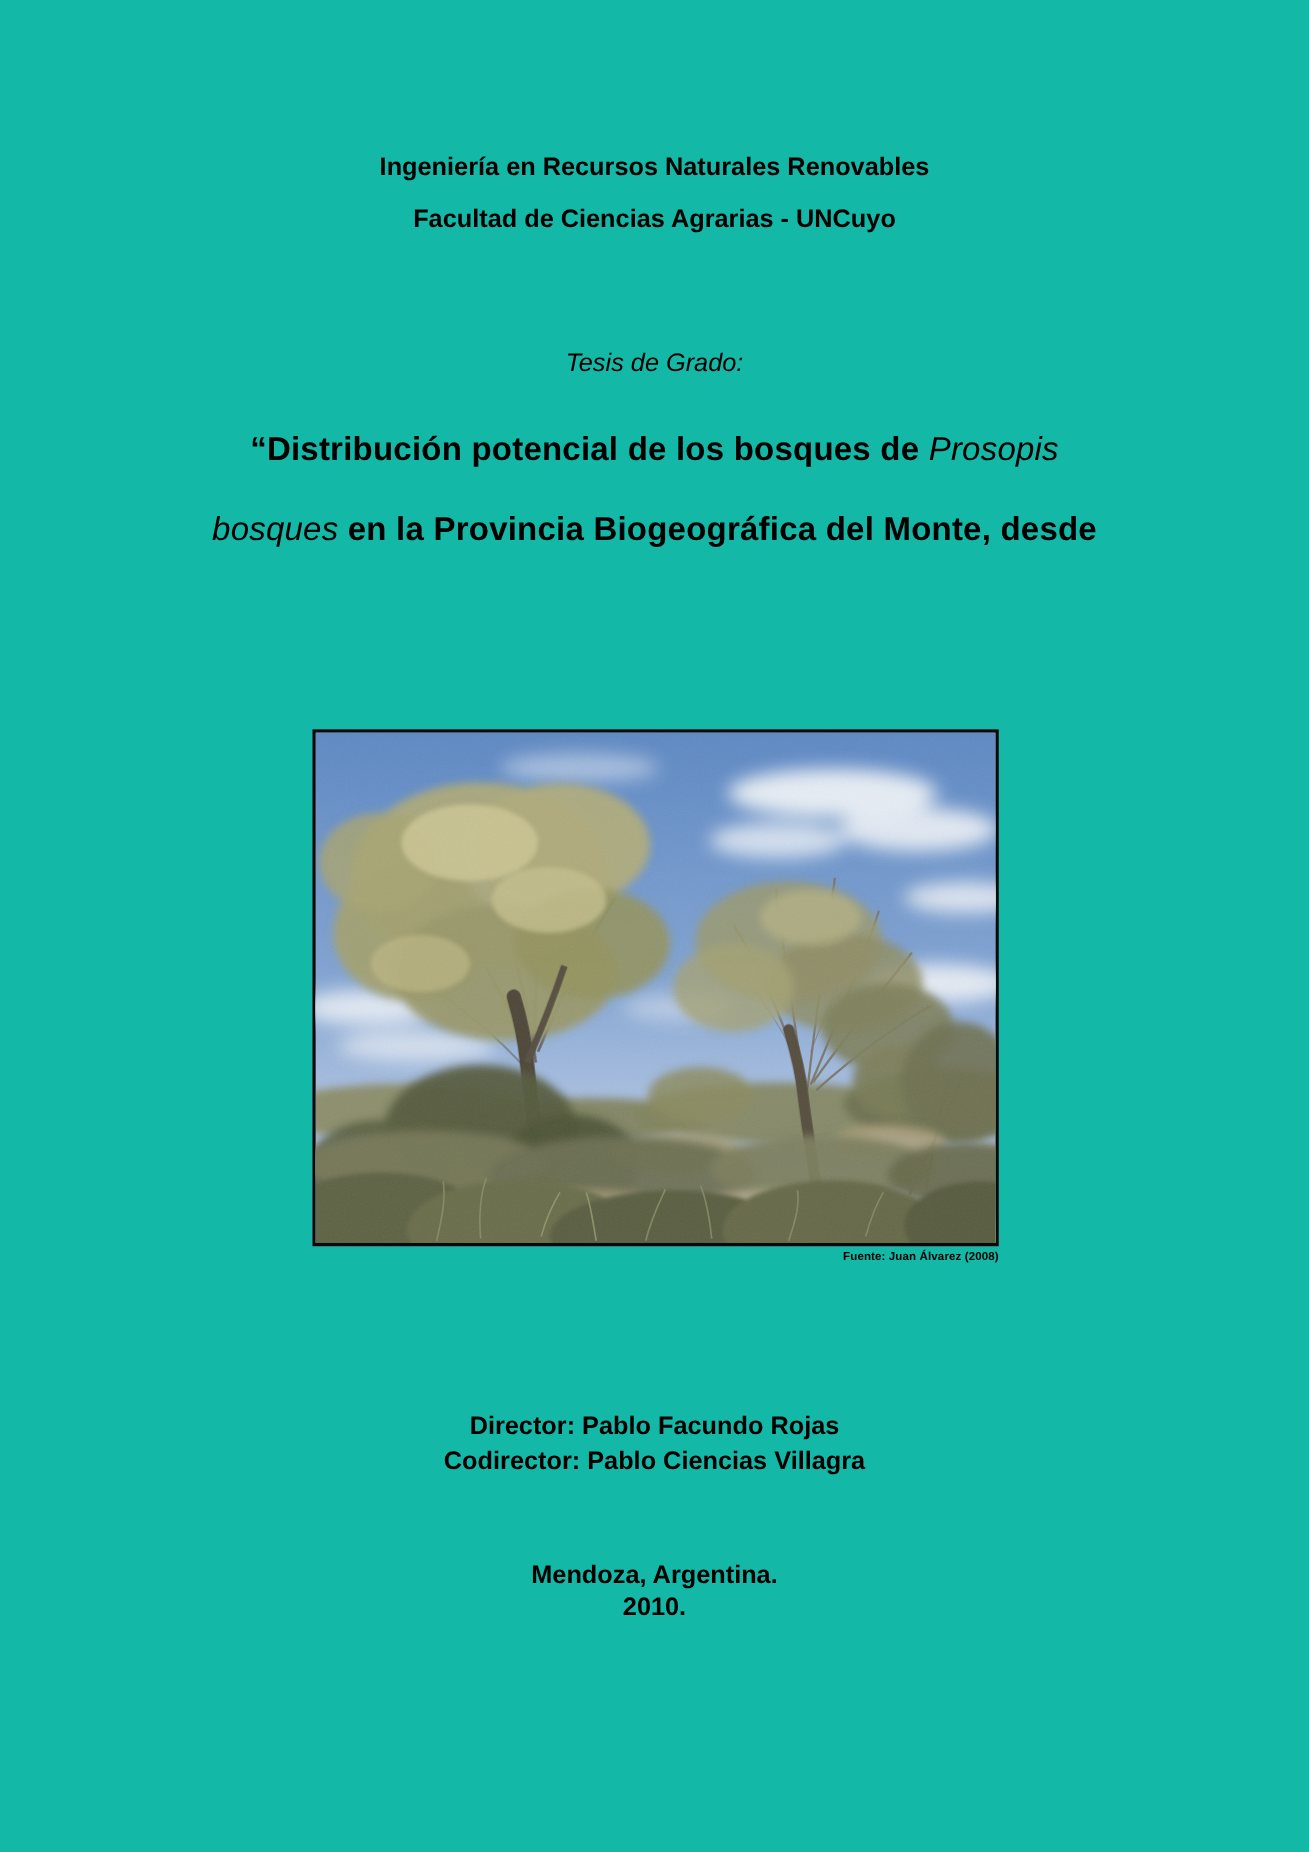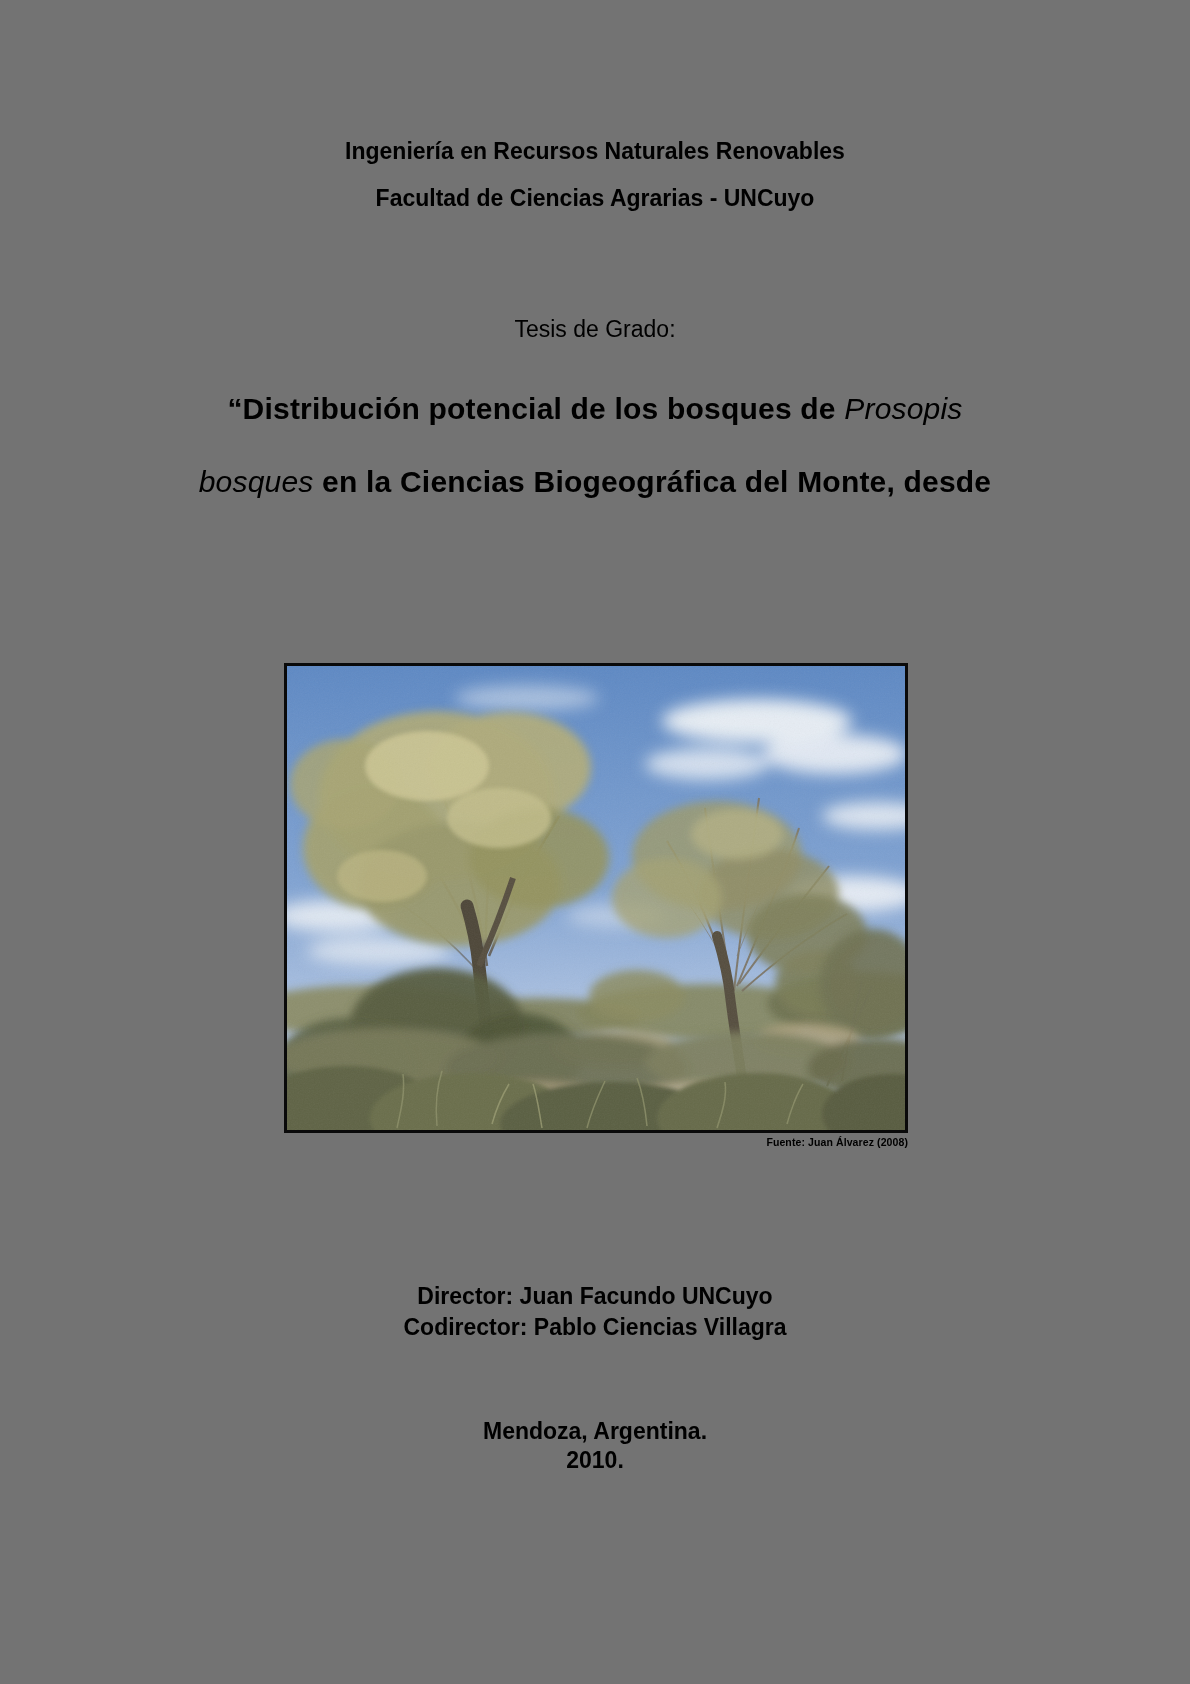--- a/index.html
+++ b/index.html
@@ -5,34 +5,34 @@
   html, body {
     margin: 0;
     padding: 0;
     background: #ffffff;
   }
   .page {
     position: relative;
     width: 1190px;
     height: 1684px;
     margin: 0 auto;
-    background: #737373;
+    background: #14b8a6;
     font-family: "Liberation Sans", sans-serif;
     color: #000000;
     overflow: hidden;
   }
   .tline {
     position: absolute;
     left: 0;
     width: 100%;
     text-align: center;
     white-space: pre-wrap;
   }
   .h23 { font-size: 23px; font-weight: bold; }
-  .doctype { font-size: 23px; font-weight: normal; }
+  .doctype { font-size: 23px; font-style: italic; font-weight: normal; }
   .title-line { font-size: 30px; font-weight: bold; letter-spacing: 0.2px; }
   .title-line .species { font-style: italic; font-weight: normal; }
   .photo-frame {
     position: absolute;
     left: 284px;
     top: 663px;
     width: 618px;
     height: 464px;
     margin: 0;
     border: 3px solid #0a0a0a;
@@ -56,21 +56,21 @@
 <div class="page">
 
   <div class="tline h23" style="top:138px">Ingeniería en Recursos Naturales Renovables</div>
 
   <div class="tline h23" style="top:185px">Facultad de Ciencias Agrarias - UNCuyo</div>
 
   <div class="tline doctype" style="top:316px">Tesis de Grado:</div>
 
   <div class="tline title-line" style="top:392px"><span>“Distribución potencial de los bosques de </span><span class="species">Prosopis</span></div>
 
-  <div class="tline title-line" style="top:465px"><span class="species">bosques</span><span> en la Ciencias Biogeográfica del Monte, desde</span></div>
+  <div class="tline title-line" style="top:465px"><span class="species">bosques</span><span> en la Provincia Biogeográfica del Monte, desde</span></div>
 
 
   <figure class="photo-frame">
     <svg width="618" height="464" viewBox="0 0 618 464" xmlns="http://www.w3.org/2000/svg">
       <defs>
         <linearGradient id="sky" x1="0" y1="0" x2="0" y2="1">
           <stop offset="0" stop-color="#5e89c4"></stop>
           <stop offset="0.45" stop-color="#7fa2d2"></stop>
           <stop offset="0.75" stop-color="#aec3e2"></stop>
           <stop offset="1" stop-color="#c3cfe3"></stop>
@@ -201,21 +201,21 @@
         <path d="M255,462 C252,444 250,430 246,418" stroke="#9a9c72"></path>
       </g>
 
       <rect width="618" height="464" filter="url(#grain)" opacity="0.08"></rect>
     </svg>
   </figure>
 
   <div class="photo-caption">Fuente: Juan Álvarez (2008)</div>
 
 
-  <div class="tline h23" style="top:1283px">Director: Juan Facundo UNCuyo</div>
+  <div class="tline h23" style="top:1283px">Director: Pablo Facundo Rojas</div>
 
   <div class="tline h23" style="top:1314px">Codirector: Pablo Ciencias Villagra</div>
 
   <div class="tline h23" style="top:1418px">Mendoza, Argentina.</div>
 
   <div class="tline h23" style="top:1447px">2010.</div>
 
 </div>
 
 </body></html>

